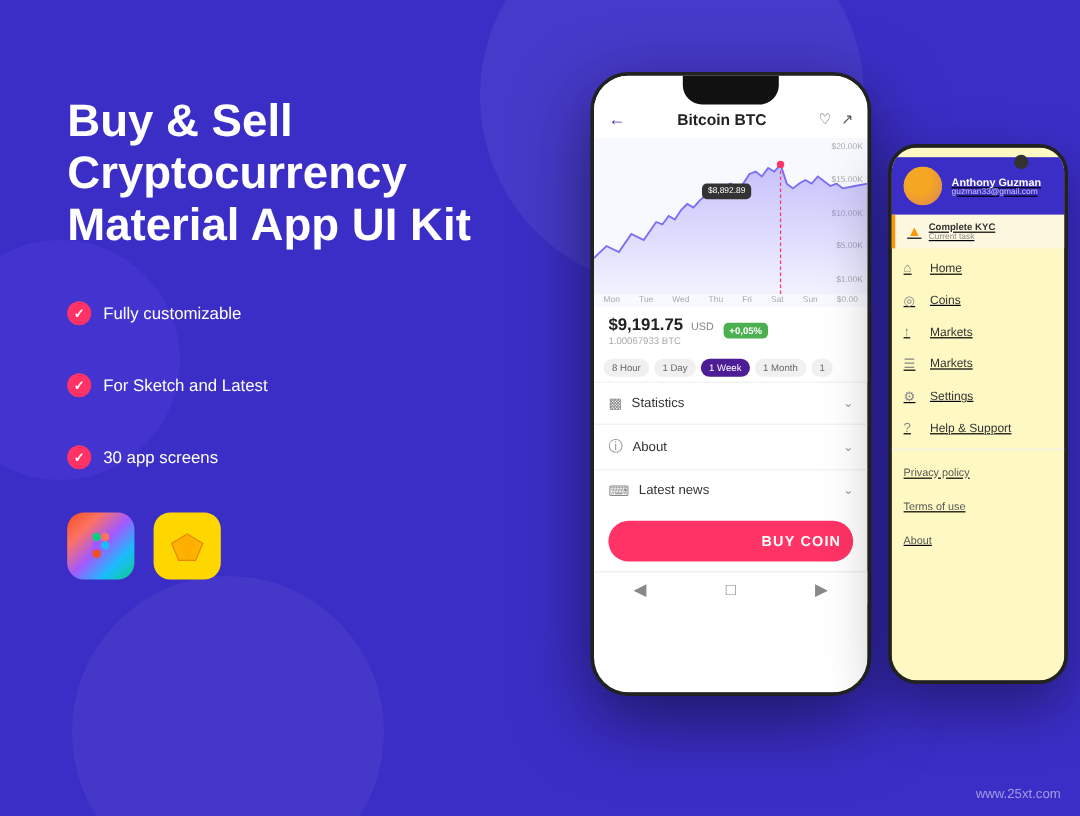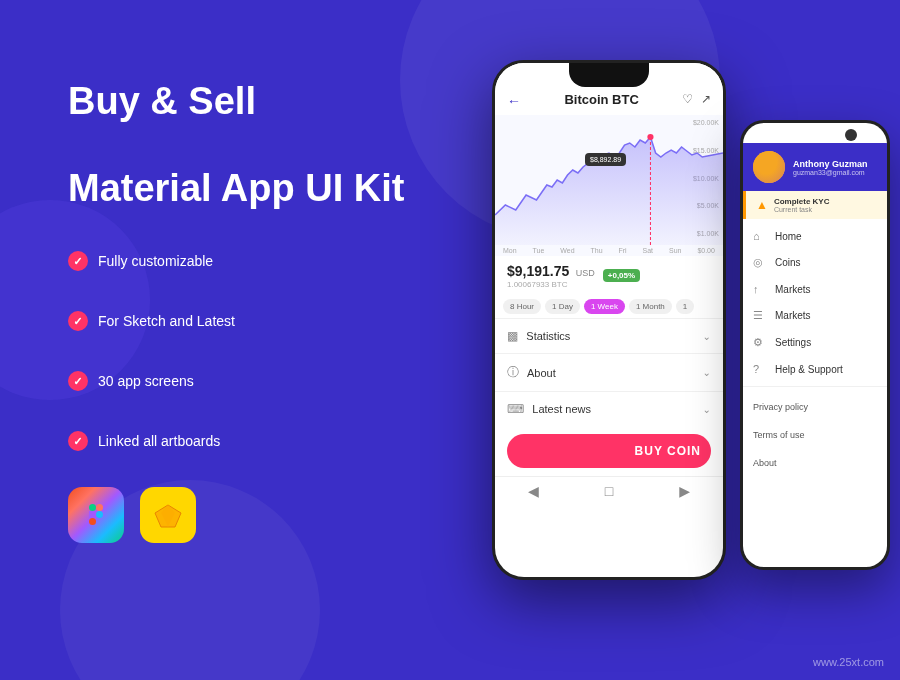--- a/index.html
+++ b/index.html
@@ -37,21 +37,21 @@
       height: 200px;
       background: rgba(80,60,220,0.4);
       border-radius: 50%;
       top: 200px;
       left: -50px;
     }
 
     
     .left-content {
       position: absolute;
-      left: 68px;
+      left: 56px;
       top: 80px;
       width: 360px;
     }
     .main-title {
       color: #fff;
       font-size: 38px;
       font-weight: 800;
       line-height: 1.15;
       margin-bottom: 28px;
     }
@@ -254,21 +254,21 @@
     .time-btn {
       font-size: 8px;
       padding: 3px 7px;
       border-radius: 12px;
       background: #f0f0f0;
       color: #666;
       border: none;
       cursor: pointer;
     }
     .time-btn.active {
-      background: #d946ef;
+      background: #4c1d95;
       color: #fff;
     }
 
     
     .section-row {
       display: flex;
       align-items: center;
       justify-content: space-between;
       padding: 10px 12px;
       border-top: 1px solid #f0f0f0;
@@ -336,24 +336,25 @@
       top: 0;
       right: 30px;
       width: 12px;
       height: 12px;
       background: #333;
       border-radius: 50%;
       z-index: 10;
       margin-top: 6px;
     }
     .phone2-screen {
-      background: #ffffff;
+      background: #fef9c3;
       height: 100%;
       width: 100%;
-      padding-top: 20px;
+      padding-top: 8px;
+      text-decoration: underline;
     }
 
     
     .user-profile {
       display: flex;
       align-items: center;
       gap: 8px;
       padding: 8px 10px;
       background: #3b2ec7;
     }
@@ -450,40 +451,36 @@
 </head>
 <body>
 
 <div class="bg-blob1"></div>
 <div class="bg-blob2"></div>
 <div class="bg-blob3"></div>
 
 <div class="left-content">
   <h1 class="main-title">
     <span>Buy &amp; Sell</span><br>
-    <br>
+    <span>Cryptocurrency</span><br>
     <span>Material App UI Kit</span>
   </h1>
 
   <ul class="feature-list" id="feature-list">
   <li>
         <span class="check-icon"></span>
         <span>Fully customizable</span>
       </li>
       <li>
         <span class="check-icon"></span>
         <span>For Sketch and Latest</span>
       </li>
       <li>
         <span class="check-icon"></span>
         <span>30 app screens</span>
-      </li>
-      <li>
-        <span class="check-icon"></span>
-        <span>Linked all artboards</span>
       </li>
     </ul>
 
   <div class="tool-icons">
     <div class="tool-icon-box figma-box">
       <svg width="28" height="28" viewBox="0 0 28 28" fill="none">
         <rect x="7" y="3" width="7" height="7" rx="3.5" fill="#0ACF83"></rect>
         <rect x="7" y="10" width="7" height="7" fill="#A259FF"></rect>
         <rect x="7" y="17" width="7" height="7" rx="3.5" fill="#F24E1E"></rect>
         <rect x="14" y="3" width="7" height="7" rx="3.5" fill="#FF7262"></rect>

